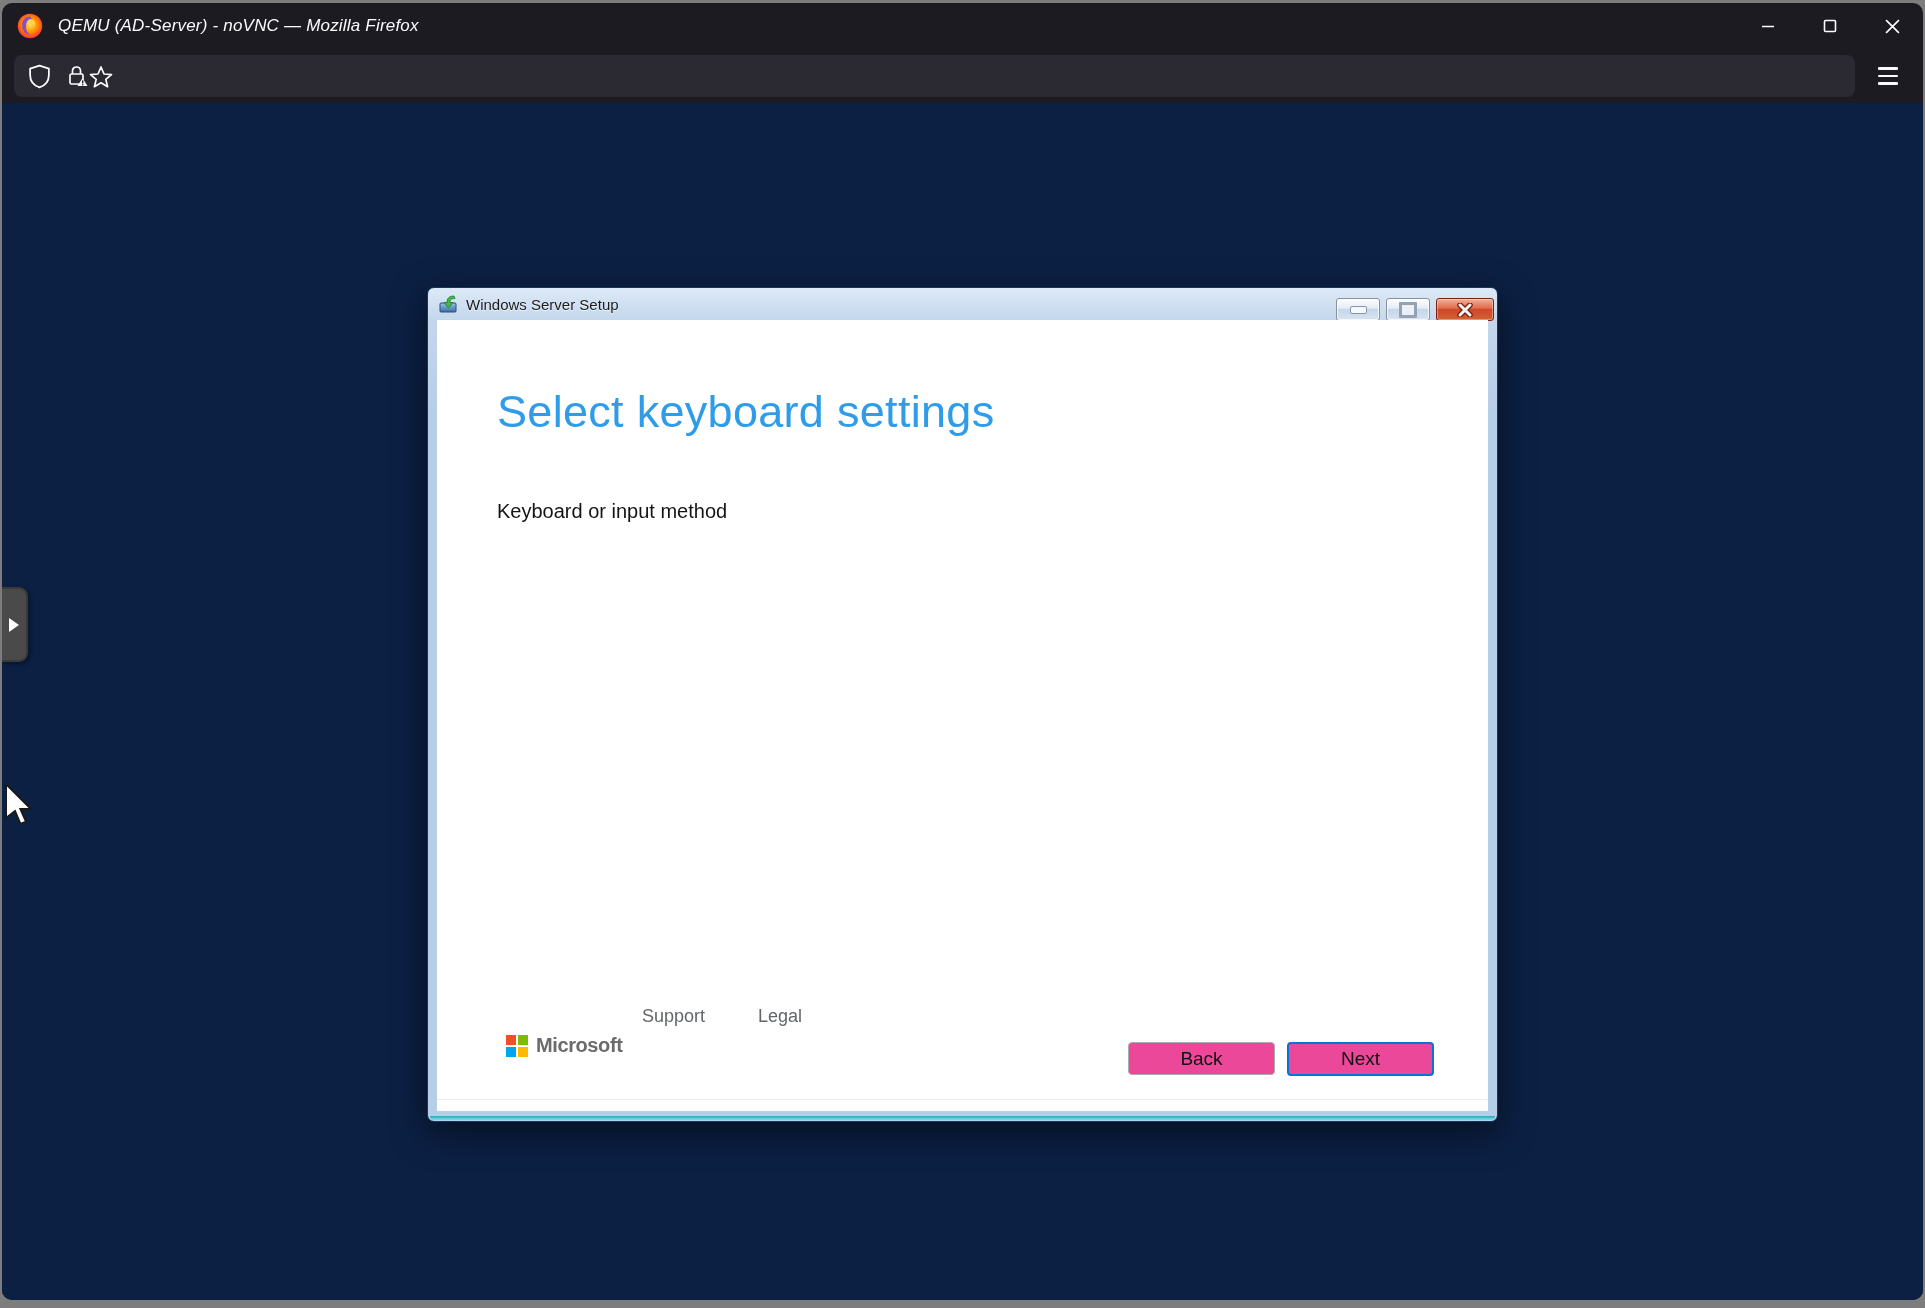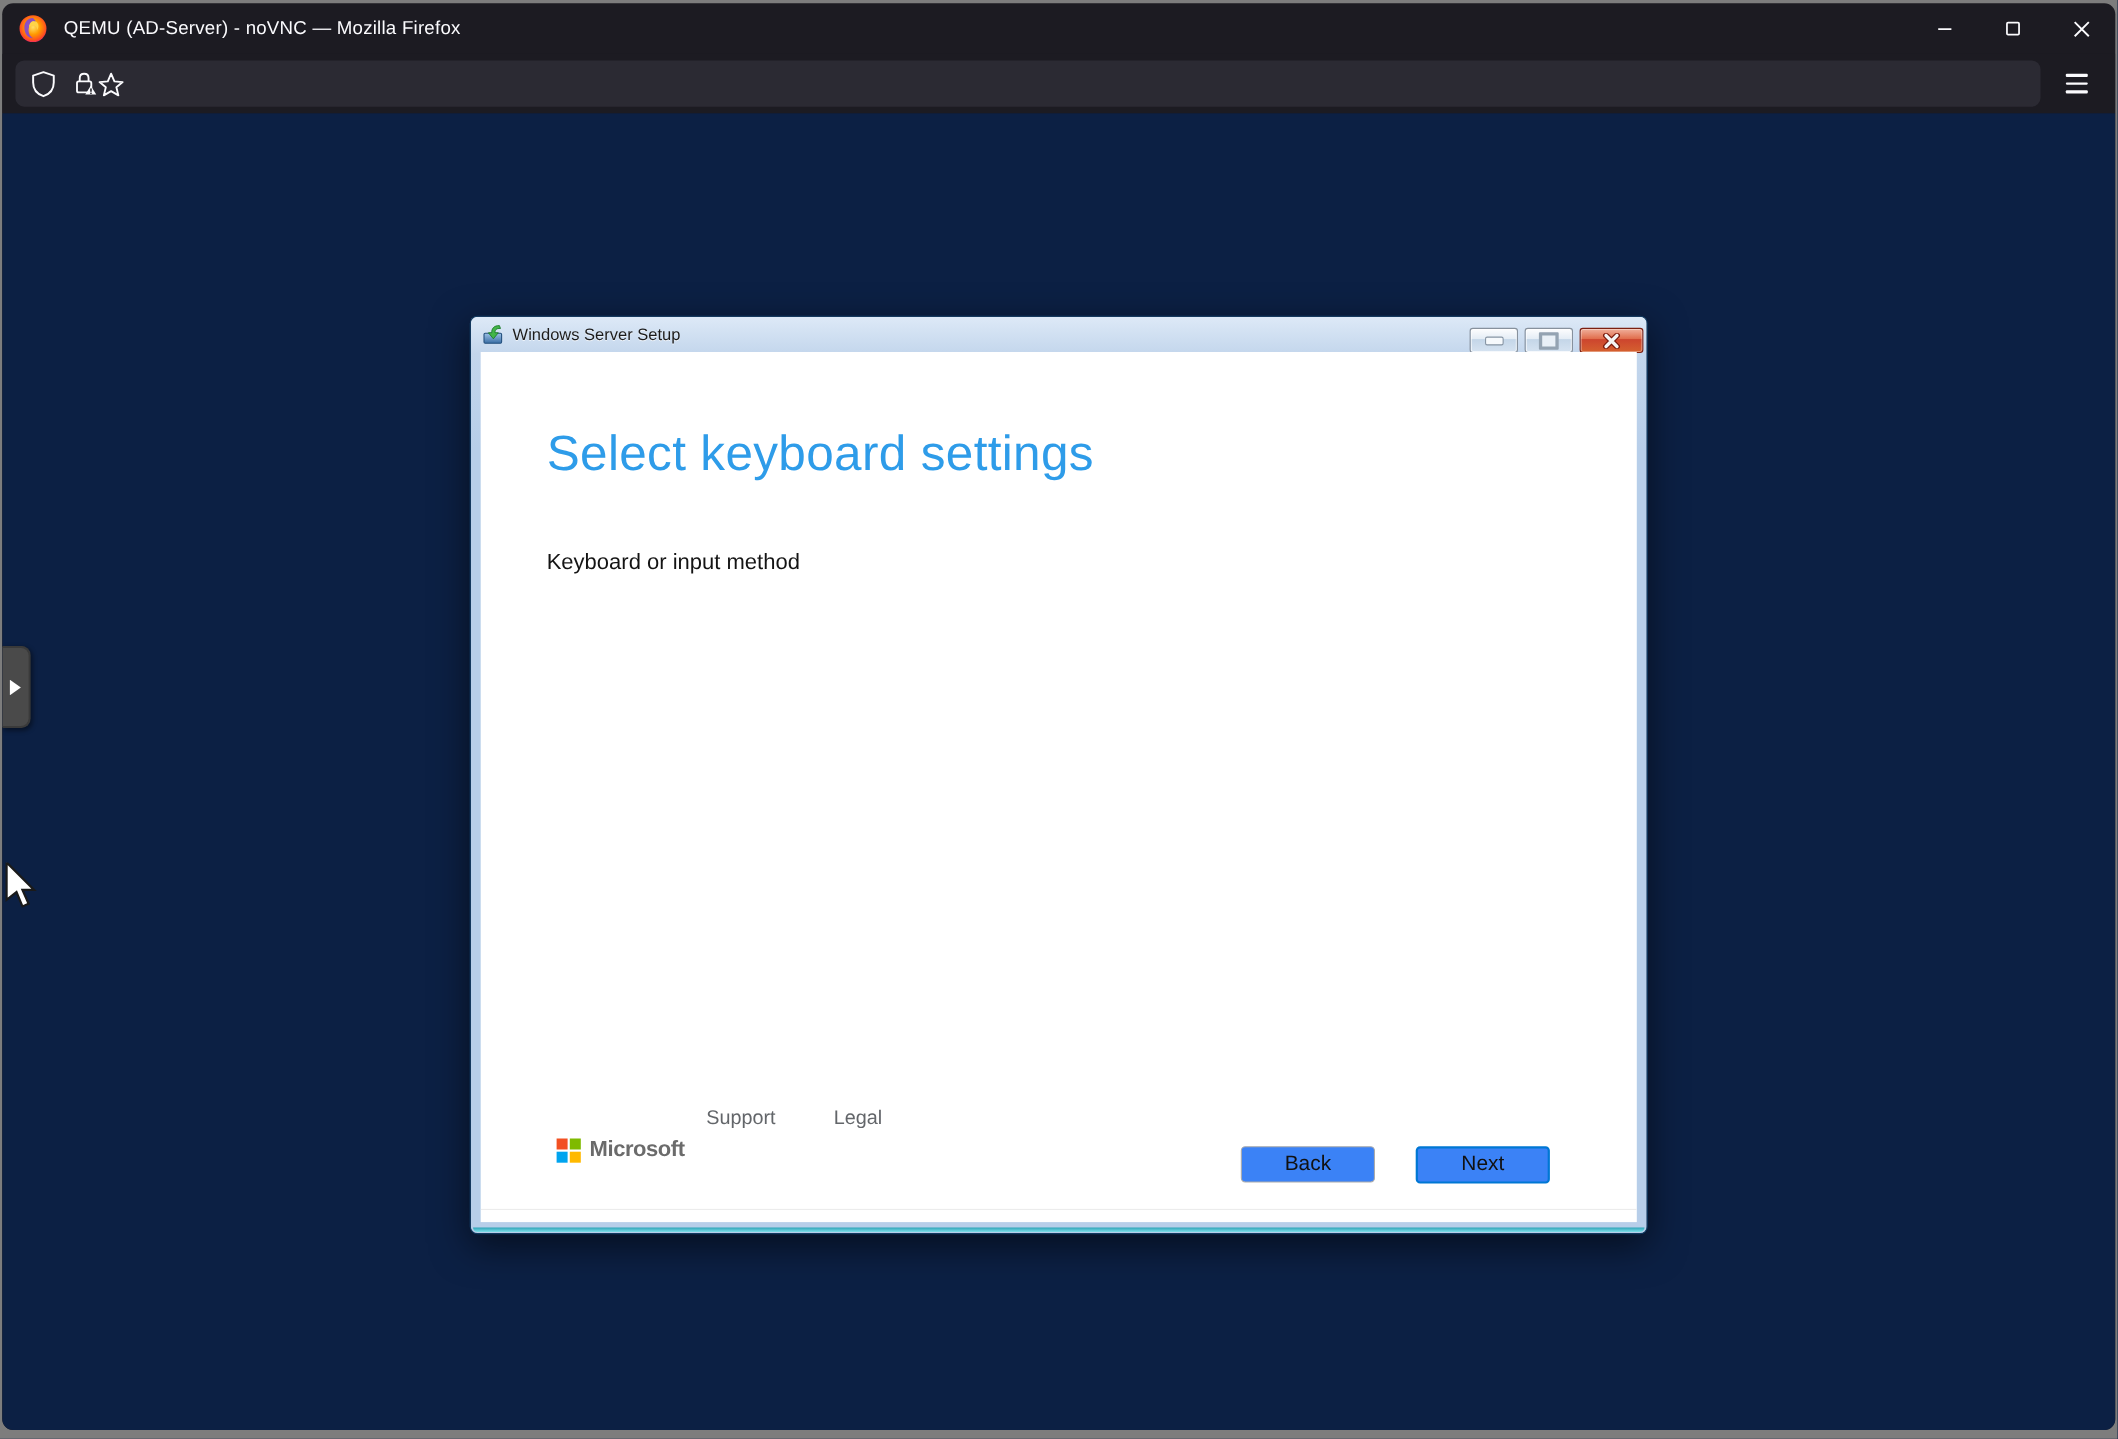--- a/index.html
+++ b/index.html
@@ -14,21 +14,21 @@
     position:absolute;left:2px;top:3px;right:2px;bottom:8px;
     background:var(--chrome-bg,#1c1b22);
     border-radius:10px;overflow:hidden;
     display:flex;flex-direction:column;
   }
   .ff-titlebar{
     height:46px;flex:0 0 46px;display:flex;align-items:center;
     padding-left:14px;color:var(--chrome-text,#fbfbfe);
   }
   .ff-logo{width:28px;height:28px;flex:0 0 28px;}
-  .ff-title{margin-left:14px;font-size:17px;letter-spacing:.2px;white-space:nowrap;}
+  .ff-title{margin-left:14px;font-size:17px;letter-spacing:.2px;white-space:nowrap;font-style:italic;}
   .ff-controls{margin-left:auto;display:flex;height:100%;}
   .ff-ctl{width:62px;height:100%;display:flex;align-items:center;justify-content:center;cursor:default;}
   .ff-ctl svg{display:block;}
   
   .ff-navbar{height:54px;flex:0 0 54px;position:relative;background:var(--chrome-bg,#1c1b22);}
   .url-field{
     position:absolute;left:12px;top:6px;width:1841px;height:42px;
     background:var(--field-bg,#2b2a33);border-radius:8px;
     display:flex;align-items:center;padding:0 14px;box-sizing:border-box;
   }
@@ -109,22 +109,22 @@
   .ms-grid i{display:block;}
   .ms-grid i:nth-child(1){background:var(--ms-red,#f25022);}
   .ms-grid i:nth-child(2){background:var(--ms-green,#7fba00);}
   .ms-grid i:nth-child(3){background:var(--ms-blue,#00a4ef);}
   .ms-grid i:nth-child(4){background:var(--ms-yellow,#ffb900);}
   .ms-word{font-size:20px;font-weight:bold;color:var(--footer-gray,#6b6b6b);letter-spacing:-.4px;}
   .foot-link{position:absolute;top:686px;font-size:18px;color:#63666a;cursor:pointer;text-align:right;}
   .foot-support{left:205px;}
   .foot-legal{left:321px;}
   .dlg-btn{
-    position:absolute;top:722px;width:122px;height:33px;box-sizing:border-box;
-    background:#3b82f6;border:1px solid #ababab;border-radius:4px;
+    position:absolute;top:722px;width:147px;height:33px;box-sizing:border-box;
+    background:#ec4899;border:1px solid #ababab;border-radius:4px;
     font-size:19px;color:#111;display:flex;align-items:center;justify-content:center;cursor:pointer;
     font-family:"Liberation Sans",sans-serif;
   }
   .btn-back{left:691px;}
   .btn-next{left:850px;border:2px solid var(--next-border,#0077d4);height:34px;}
 </style>
 </head>
 <body>
 
 <div class="ff-window">

